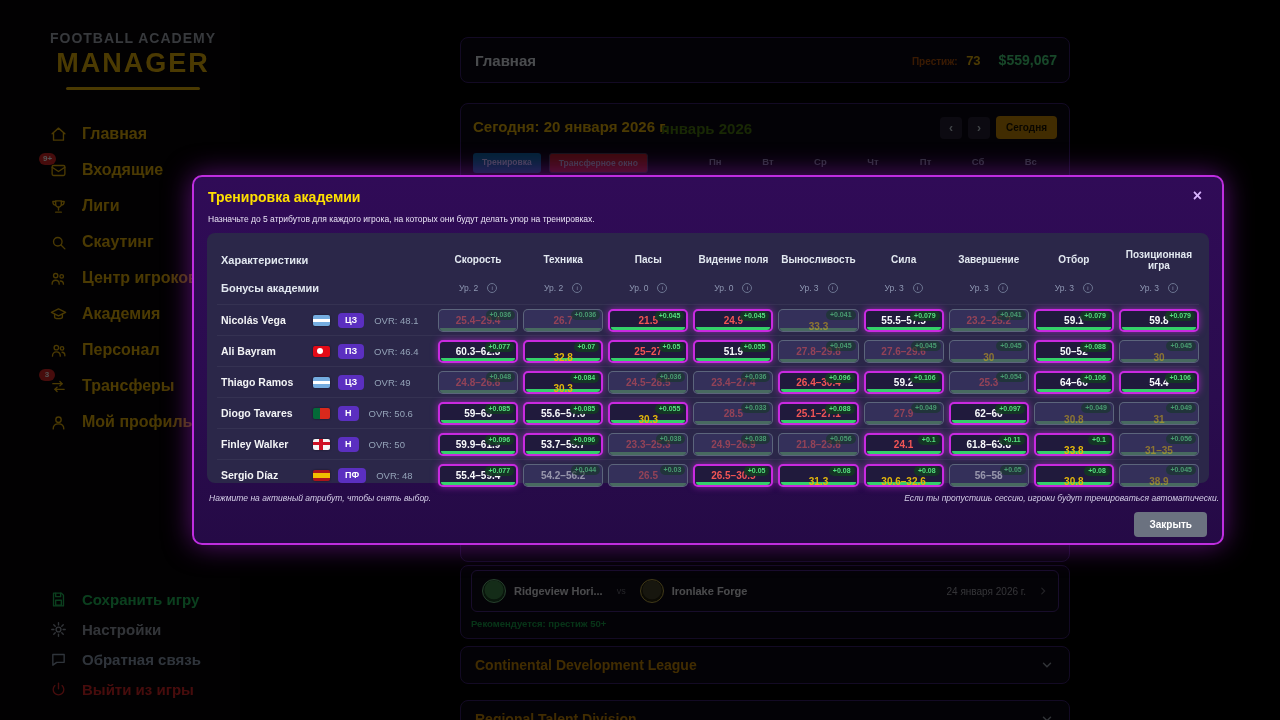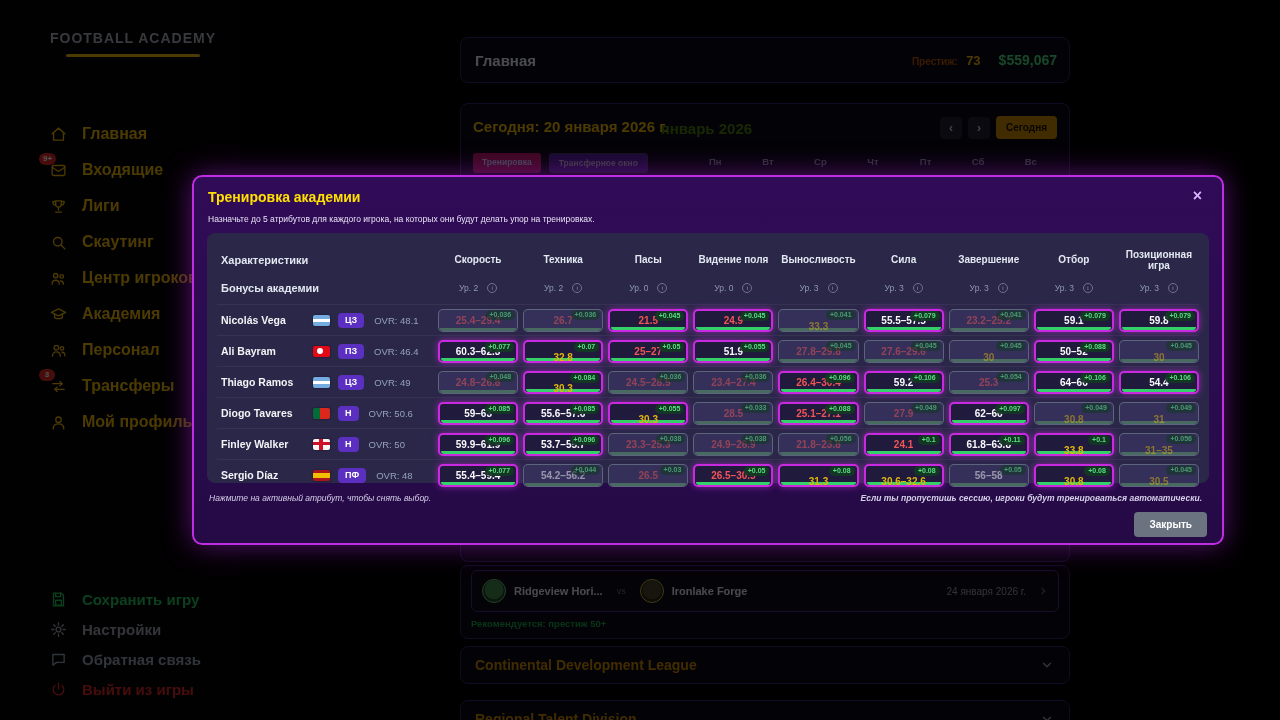--- a/index.html
+++ b/index.html
@@ -30,22 +30,22 @@
   #page-title{font-size:15px;font-weight:700;color:#e2e8f0;margin-left:14px;}
   #top-right{margin-left:auto;margin-right:12px;display:flex;align-items:baseline;gap:18px;}
   .prestige-label{font-size:10px;font-weight:700;color:#b45309;}
   .prestige-value{font-size:13px;font-weight:700;color:#eab308;margin-left:4px;text-align:right;}
   .money{font-size:14px;font-weight:700;color:#4ade80;}
 
   #cal-card{left:460px;top:103px;width:608px;height:457px;}
   #today-line{position:absolute;left:12px;top:14px;font-size:15px;font-weight:700;color:#eab308;}
   #legend{position:absolute;left:12px;top:49px;display:flex;gap:8px;}
   .chip{font-size:8.5px;font-weight:700;padding:4px 9px;border-radius:3px;white-space:nowrap;}
-  .chip.c0{background:#be185d;color:#c7d2fe;}
-  .chip.c1{background:#4c1d95;border:1px solid #3f3b4d;color:#b9b4c7;}
+  .chip.c0{background:#0369a1;color:#c7d2fe;}
+  .chip.c1{background:#b91c1c;border:1px solid #3f3b4d;color:#b9b4c7;}
   #month-title{position:absolute;left:200px;top:16px;font-size:15px;font-weight:700;color:#4d7c0f;}
   #weekdays{position:absolute;left:228px;top:52px;width:368px;display:grid;grid-template-columns:repeat(7,1fr);}
   .wd{font-size:9.5px;font-weight:700;color:#8a93a8;text-align:center;}
   #cal-nav{position:absolute;right:12px;top:12px;display:flex;gap:6px;align-items:center;}
   .nav-btn{width:22px;height:22px;background:#262135;color:#cbd5e1;border:none;border-radius:4px;
            font-size:12px;font-weight:700;display:flex;align-items:center;justify-content:center;cursor:pointer;}
   #today-btn{background:#ca8a04;color:#1c1302;border:none;border-radius:4px;font-size:10px;font-weight:700;
              padding:6px 10px;cursor:pointer;}
 
   #match-section{left:460px;top:565px;width:608px;height:72px;text-align:right;}
@@ -108,30 +108,31 @@
   .acell.active .bar{background:#35d06a;}
   .acell.inactive{border:1px solid rgba(170,200,190,0.35);background:#34305a;}
   .acell.inactive .bar{background:#4f7d63;opacity:.75;}
   .acell.inactive .val{opacity:.5;}
   .acell.inactive .bonus{opacity:.6;}
   .tone-red .val{color:#f25555;}
   .tone-yellow .val{color:#e3b70b;margin-top:12px;}
   .tone-white .val{color:#f8fafc;}
 
   #modal-foot-left{position:absolute;left:15px;top:316px;font-size:8.5px;font-style:italic;color:#d5cfe8;}
-  #modal-foot-right{position:absolute;right:20px;top:316px;font-size:8.5px;font-style:italic;color:#d5cfe8;font-weight:bold;}
+  #modal-foot-right{position:absolute;right:3px;top:316px;font-size:8.5px;font-style:italic;color:#d5cfe8;}
   #modal-close-btn{position:absolute;right:15px;top:335px;background:#6b7280;color:#fff;border:none;border-radius:4px;
                    font-size:10px;font-weight:700;padding:7px 15px;cursor:pointer;}
 </style>
 </head>
 <body>
 
 <div id="sidebar" class="abs">
   <div class="brand">
     <div class="brand-top">FOOTBALL ACADEMY</div>
+    <div class="brand-main">MANAGER</div>
     <div class="brand-line"></div>
   </div>
   <div id="side-menu">
       <div class="side-item">
         <span class="icon-wrap">
           <svg width="17" height="17" viewBox="0 0 24 24" fill="none" stroke="currentColor" stroke-width="1.9" stroke-linecap="round" stroke-linejoin="round">
             <path d="M3 11l9-8 9 8"></path>
             <path d="M5 9.5V20h14V9.5"></path>
           </svg>
         </span>
@@ -700,21 +701,21 @@
             <span class="val">56–58</span>
             <span class="bar"></span>
           </div>
           <div class="acell active tone-yellow">
             <span class="bonus">+0.08</span>
             <span class="val">30.8</span>
             <span class="bar"></span>
           </div>
           <div class="acell inactive tone-yellow">
             <span class="bonus">+0.045</span>
-            <span class="val">30.5</span>
+            <span class="val">38.9</span>
             <span class="bar"></span>
           </div>
         </div>
       </div>
   </div>
 
   <div id="modal-foot-left">Нажмите на активный атрибут, чтобы снять выбор.</div>
   <div id="modal-foot-right">Если ты пропустишь сессию, игроки будут тренироваться автоматически.</div>
   <button id="modal-close-btn">Закрыть</button>
 </div>

